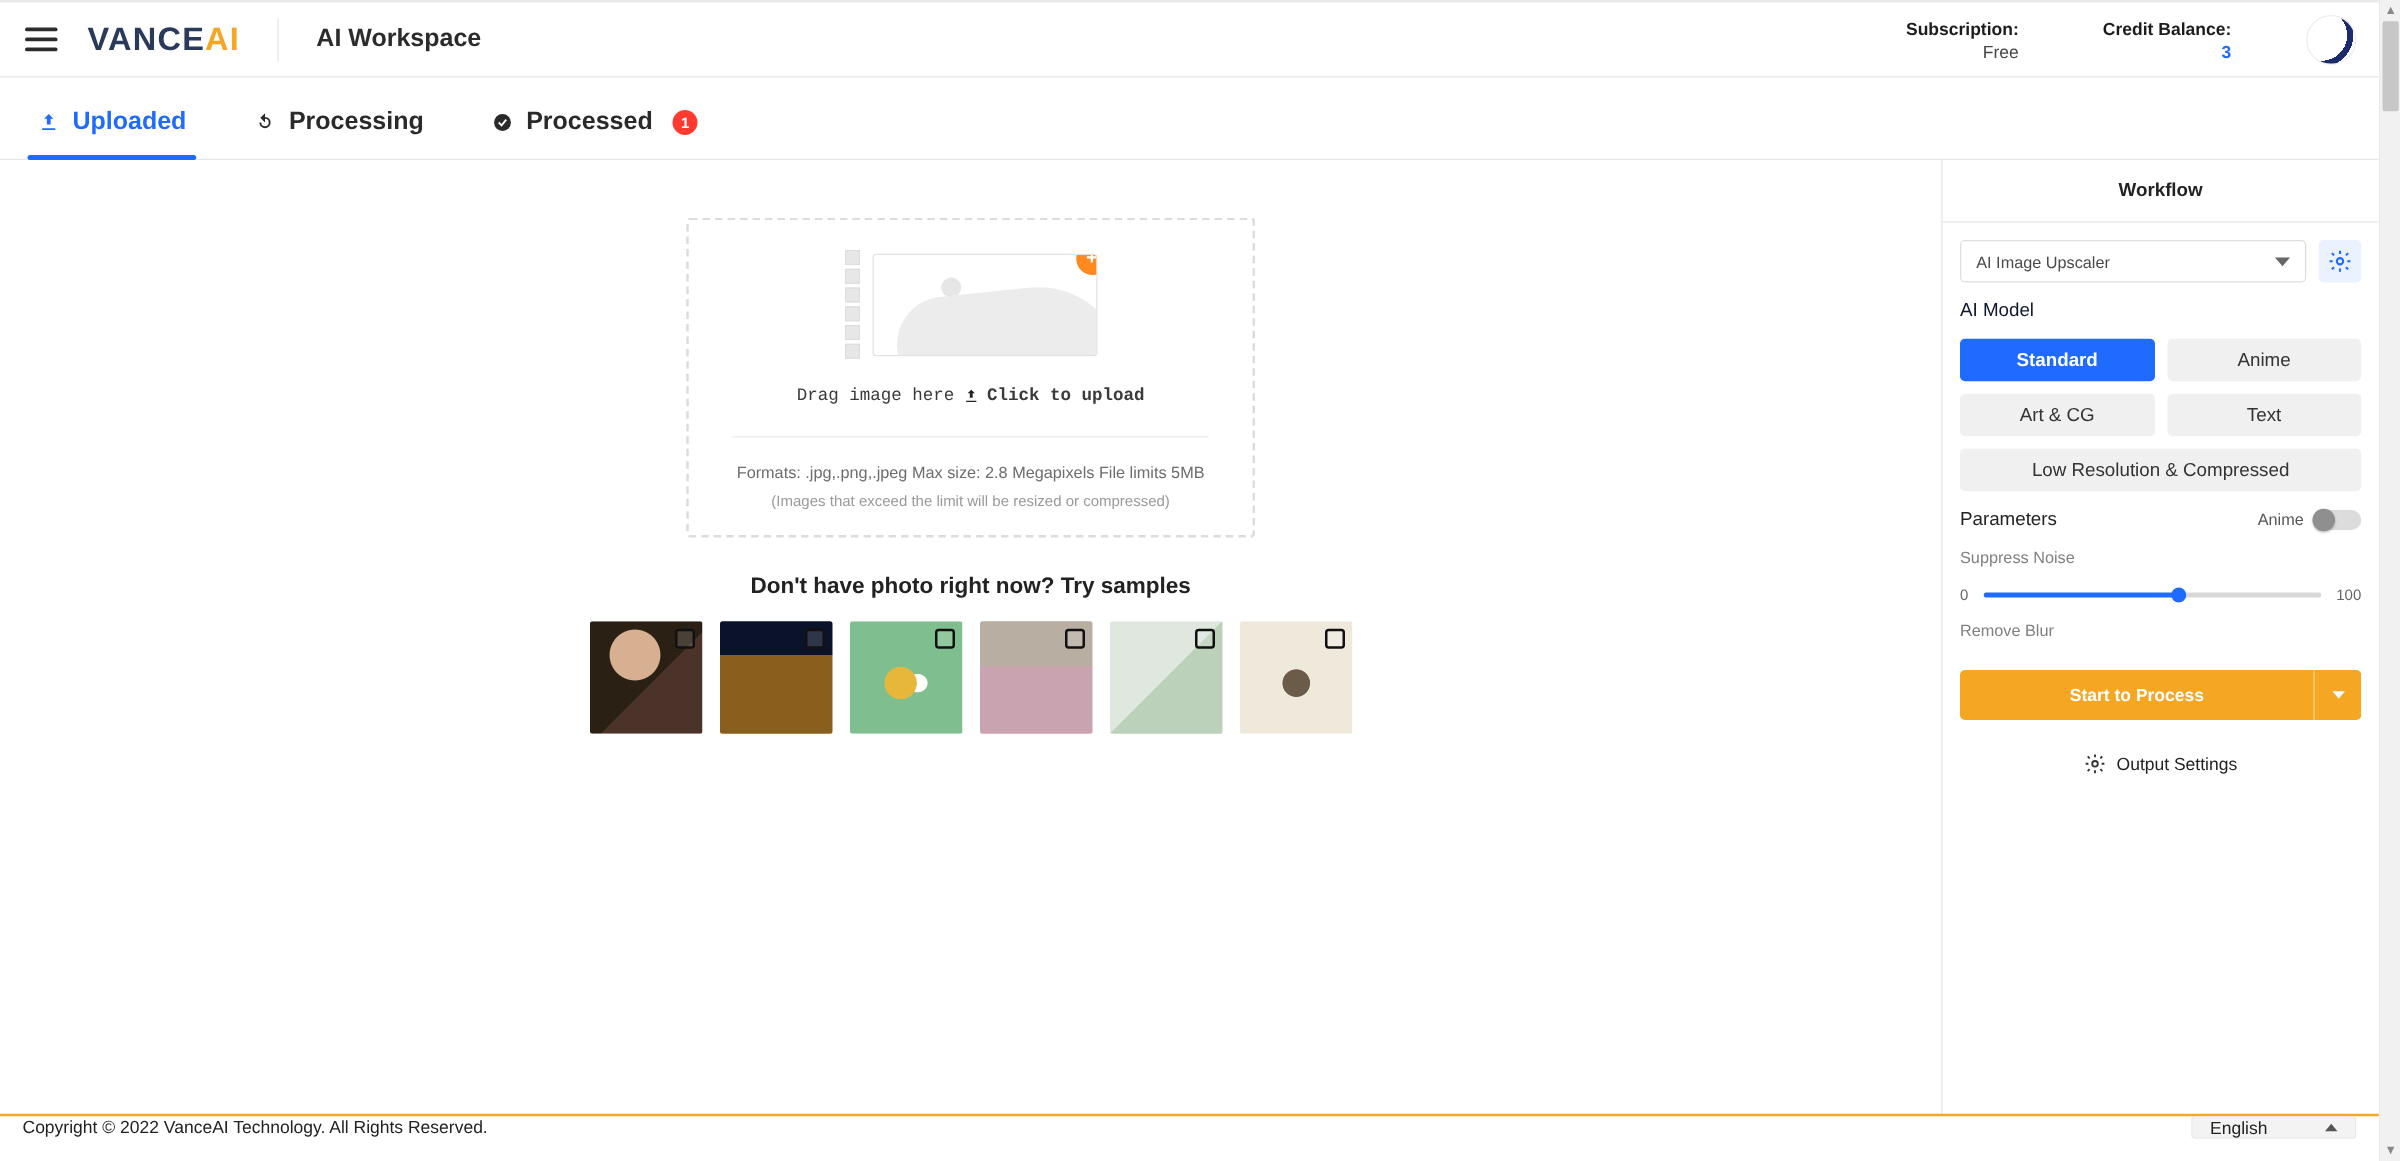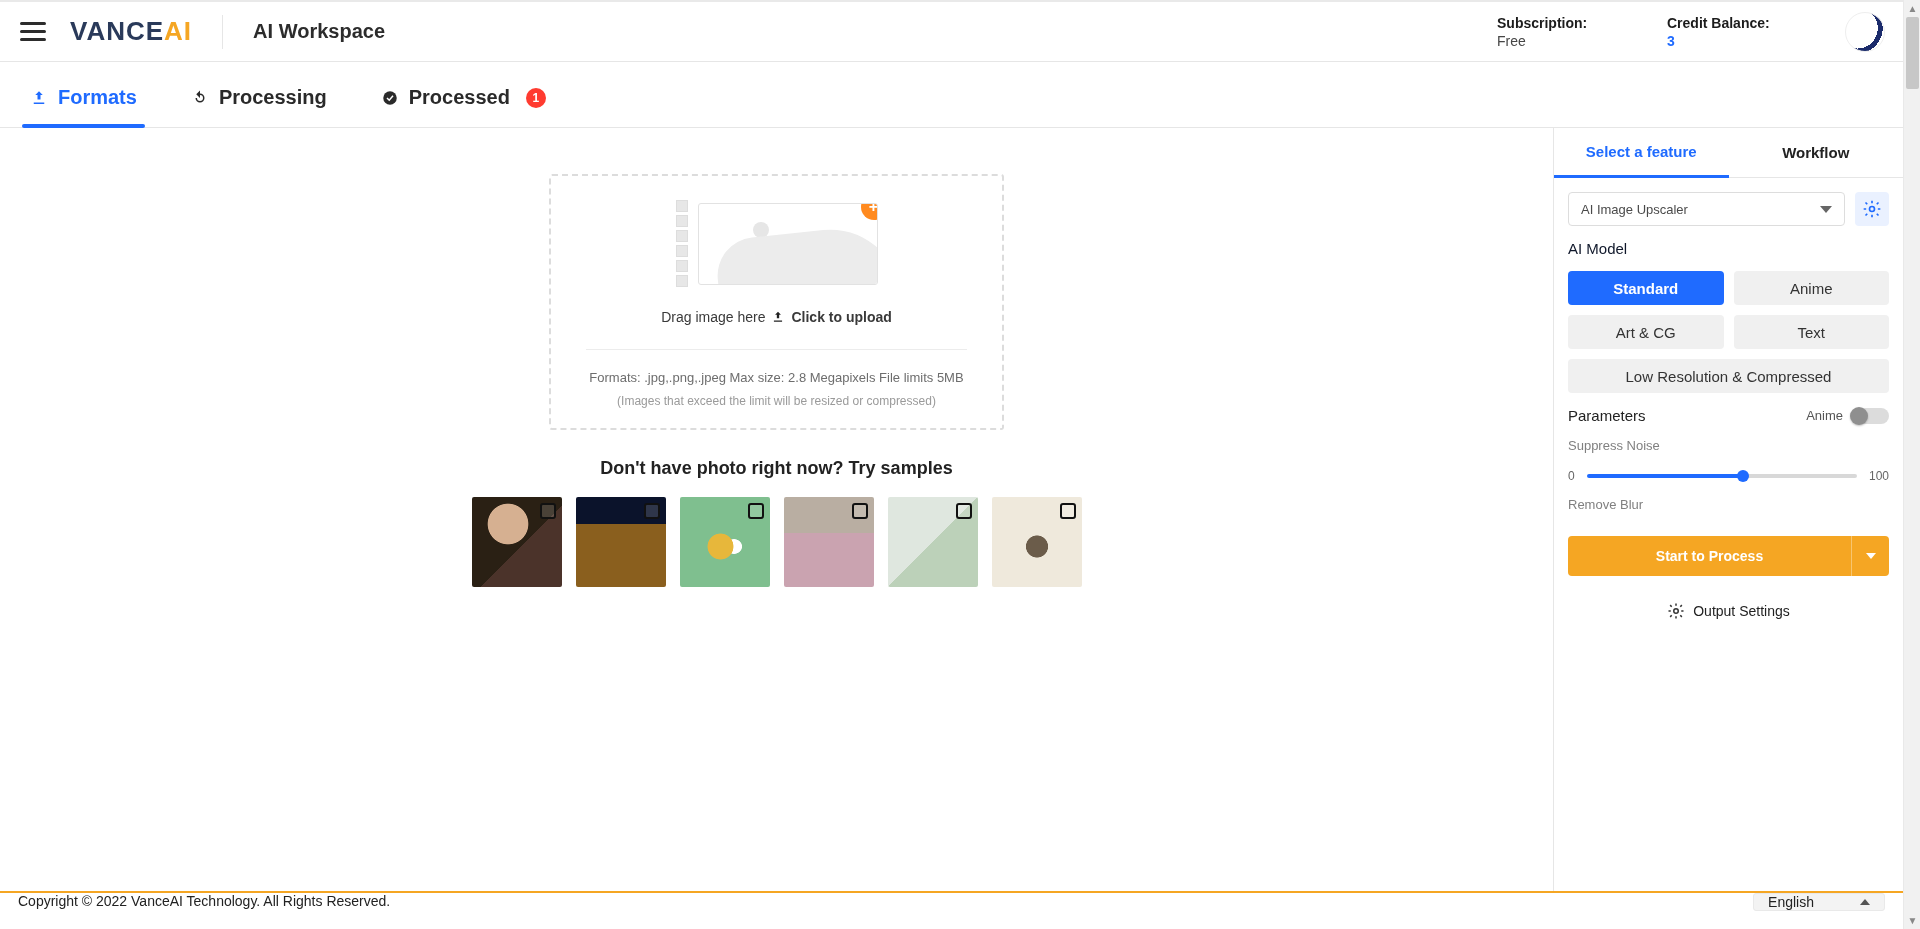--- a/index.html
+++ b/index.html
@@ -42,21 +42,21 @@
     display:flex;align-items:center;gap:16px;padding:0 18px;
   }
   .hamburger{width:30px;height:30px;display:flex;flex-direction:column;justify-content:center;gap:5px;cursor:pointer;padding:2px;}
   .hamburger span{display:block;height:3px;border-radius:2px;background:#2c2c2c;}
   .logo{display:flex;align-items:baseline;font-weight:700;letter-spacing:1px;font-size:26px;margin-left:6px;}
   .logo .a{color:#2a3a5a;}
   .logo .b{color:#f5a623;}
   .divider{width:1px;height:34px;background:#e6e6e6;margin:0 14px;}
   .ws-title{font-size:20px;font-weight:700;color:#2c2c2c;}
   .header-spacer{flex:1;}
-  .metric{display:flex;flex-direction:column;gap:2px;margin-right:36px;min-width:118px;}
+  .metric{display:flex;flex-direction:column;gap:2px;margin-right:36px;min-width:118px;text-align:right;}
   .metric .label{font-size:14px;font-weight:700;color:#1c1c1c;}
   .metric .value{font-size:14px;color:#464646;}
   .metric .value.blue{color:var(--blue);font-weight:600;}
   .avatar{width:40px;height:40px;border-radius:50%;background:radial-gradient(circle at 30% 40%,#fff 0 58%, #1b2b6b 58% 72%, #fff 72% 100%);border:1px solid #eee;margin-left:8px;}
 
   
   .tabs{height:66px;border-bottom:1px solid var(--border);display:flex;align-items:flex-end;gap:54px;padding:0 30px;}
   .tab{display:flex;align-items:center;gap:10px;font-size:20px;font-weight:800;color:#2a2a2a;padding-bottom:18px;position:relative;cursor:pointer;}
   .tab.active{color:var(--blue);}
   .tab.active::after{content:"";position:absolute;left:-8px;right:-8px;bottom:-1px;height:4px;background:var(--blue);border-radius:2px;}
@@ -69,21 +69,21 @@
 
   .dropzone{width:455px;border:2px dashed #dcdcdc;border-radius:3px;padding:24px 18px 18px;}
   .dz-inner{display:flex;flex-direction:column;align-items:center;}
   .film{display:flex;gap:4px;align-items:center;}
   .strip{width:12px;display:flex;flex-direction:column;gap:3px;}
   .strip i{display:block;width:12px;height:12px;background:#e7e7e7;border:1px solid #ddd;}
   .pic{width:180px;height:82px;border:1px solid #e2e2e2;border-radius:3px;position:relative;margin-left:6px;overflow:hidden;background:#fff;}
   .pic .sun{position:absolute;top:18px;left:54px;width:16px;height:16px;border-radius:50%;background:#e6e6e6;}
   .pic .hill{position:absolute;bottom:-18px;left:18px;width:180px;height:70px;background:#ececec;border-radius:60px 110px 0 0;transform:rotate(-6deg);}
   .plus{position:absolute;width:26px;height:26px;border-radius:50%;background:#ff8a1f;right:-10px;top:-10px;color:#fff;display:flex;align-items:center;justify-content:center;font-weight:700;box-shadow:0 0 0 3px #fff;}
-  .dz-text{margin-top:22px;font-size:14px;color:#3a3a3a;display:flex;align-items:center;gap:6px;}
+  .dz-text{margin-top:22px;font-size:14px;color:#3a3a3a;display:flex;align-items:center;gap:6px;font-family:Liberation Mono, monospace;}
   .dz-text .upload{width:14px;height:14px;}
   .dz-text strong{font-weight:800;}
   .dz-hr{width:92%;height:1px;background:#ececec;margin:24px auto 18px;}
   .dz-note{font-size:13px;color:#6d6d6d;text-align:center;line-height:1.5;}
   .dz-note .sm{font-size:12px;color:#9a9a9a;display:block;margin-top:4px;}
 
   .samples-title{font-size:18px;font-weight:800;margin-top:28px;color:#222;}
   .samples{display:flex;gap:14px;margin-top:18px;}
   .sample{width:90px;height:90px;position:relative;border-radius:2px;cursor:pointer;overflow:hidden;}
   .sample .chk{position:absolute;top:6px;right:6px;width:16px;height:16px;border:2px solid #111;border-radius:3px;background:rgba(255,255,255,.15);}
@@ -171,21 +171,21 @@
       <div class="value blue">3</div>
     </div>
     <div class="avatar"></div>
   </div>
 
   <div class="tabs">
     <div class="tab active">
       <svg viewBox="0 0 24 24">
           <path fill="currentColor" d="M12 3l5 5h-3v6h-4V8H7l5-5zM5 18h14v2H5z"></path>
         </svg>
-      <span>Formats</span>
+      <span>Uploaded</span>
     </div>
     <div class="tab">
       <svg viewBox="0 0 24 24">
           <path fill="currentColor" d="M12 6V2L7 7l5 5V8a4 4 0 1 1-4 4H6a6 6 0 1 0 6-6z"></path>
         </svg>
       <span>Processing</span>
     </div>
     <div class="tab">
       <svg viewBox="0 0 24 24">
           <circle cx="12" cy="12" r="9" fill="currentColor"></circle>
@@ -248,23 +248,20 @@
             <span class="chk"></span>
           </div>
         <div class="sample s6">
             <span class="chk"></span>
           </div>
       </div>
     </div>
 
     <div class="sidebar">
       <div class="side-tabs">
-        <div class="side-tab active">
-            <span>Select a feature</span>
-          </div>
         <div class="side-tab">
             <span>Workflow</span>
           </div>
       </div>
 
       <div class="side-body">
         <div class="row">
           <div class="select">
             <span>AI Image Upscaler</span>
             <span class="caret"></span>

